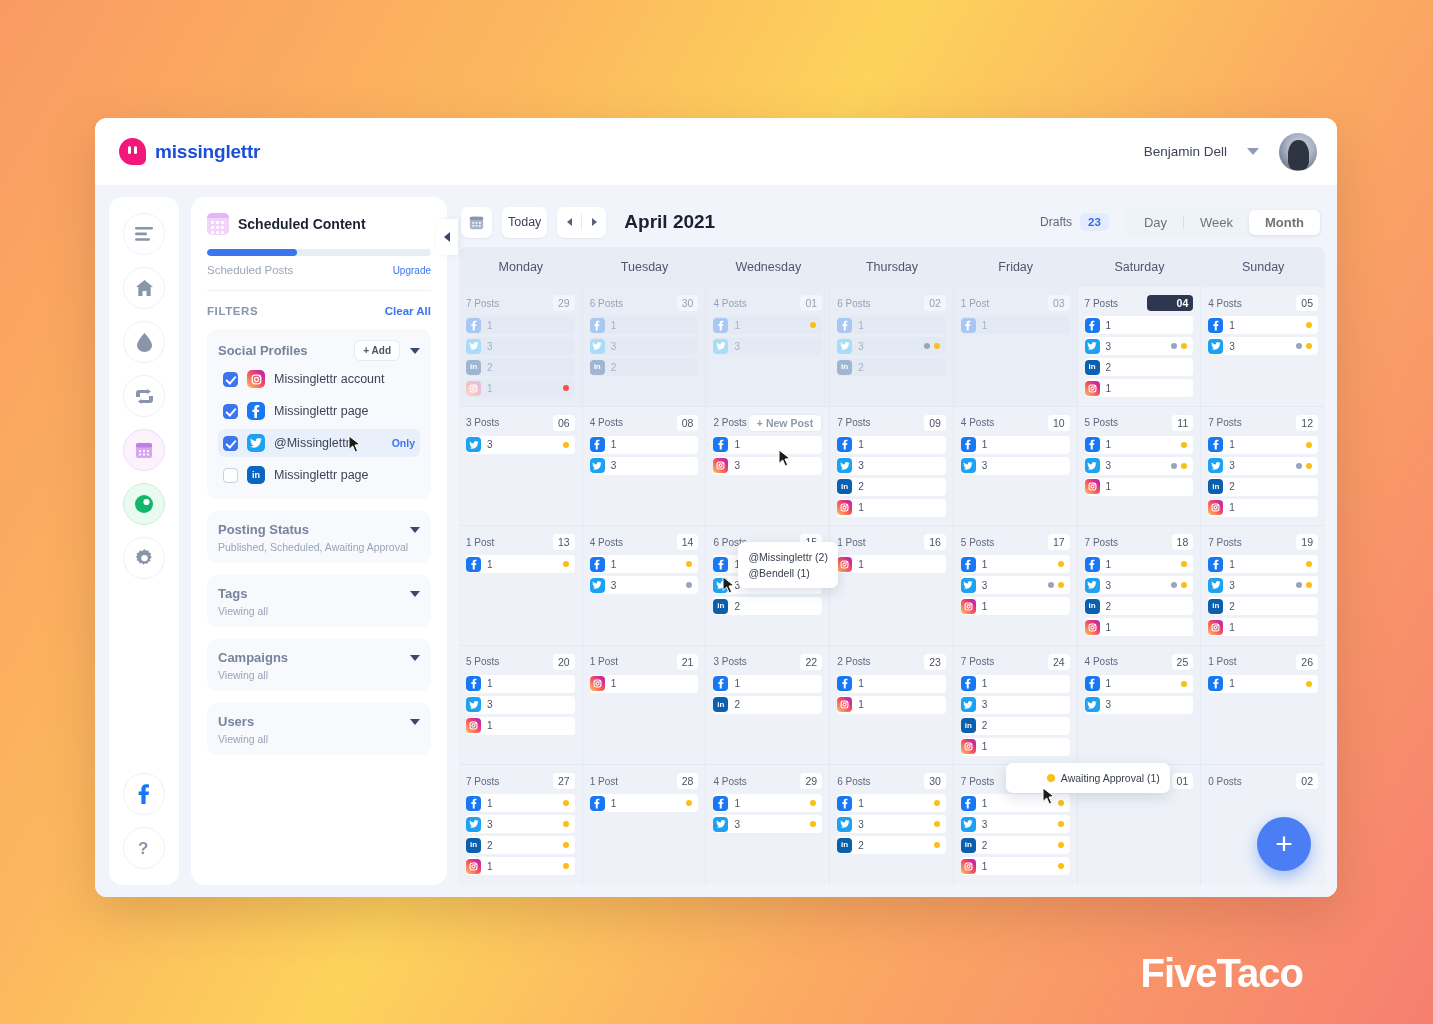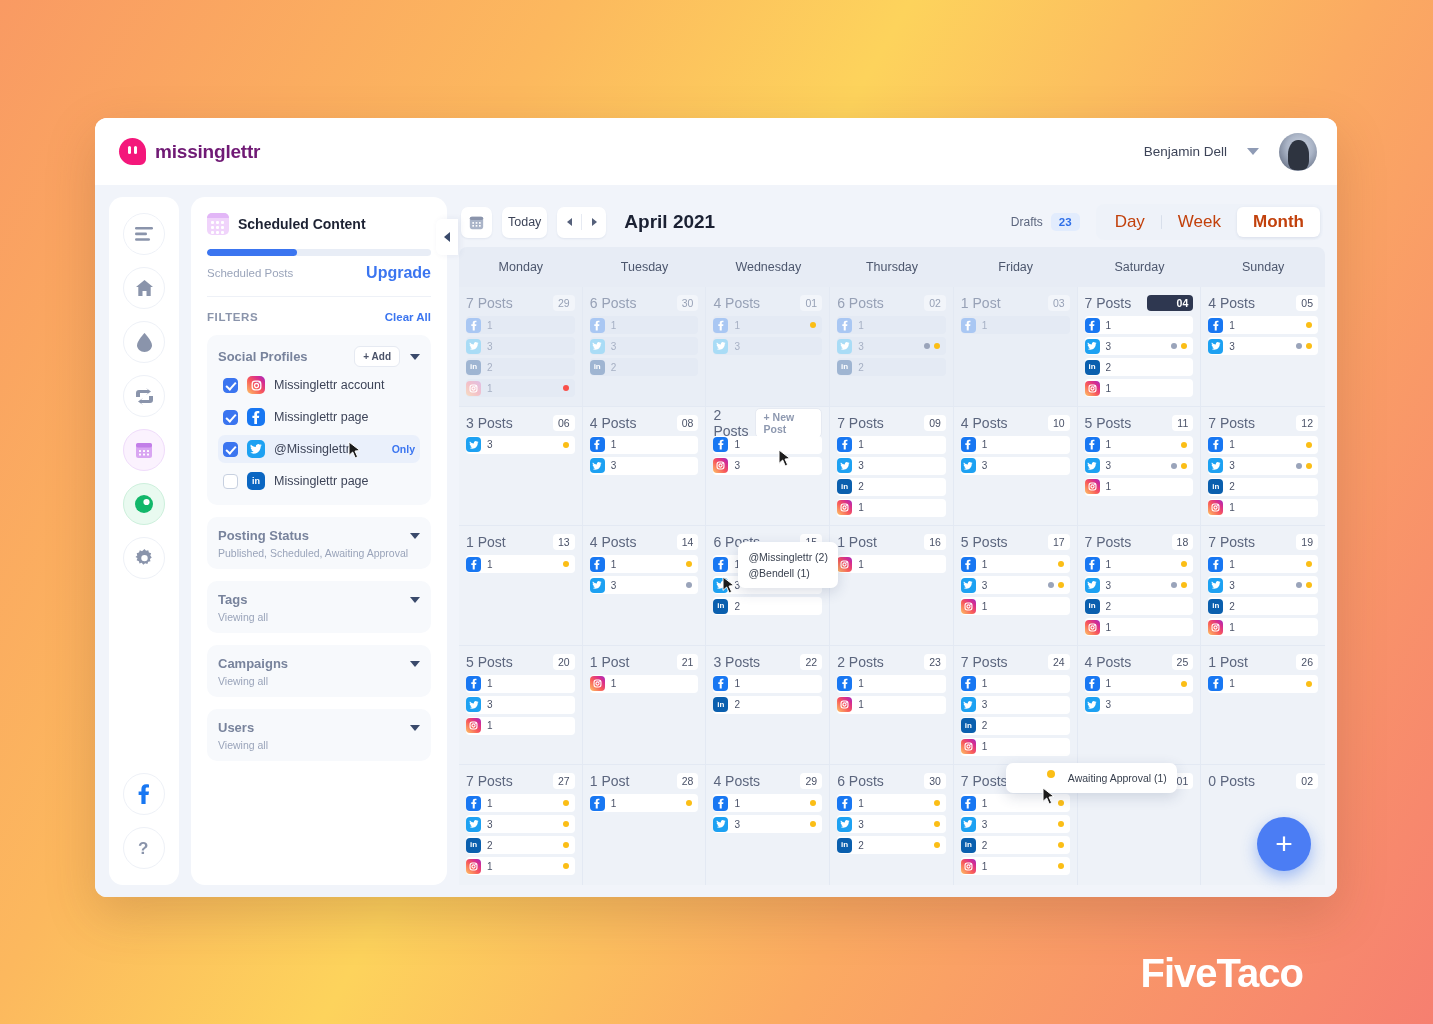--- a/index.html
+++ b/index.html
@@ -22,21 +22,21 @@
 
   
   .topbar { height: 67px; background:#fff; display:flex; align-items:center;
             padding: 0 20px 0 24px; flex:none; }
   .brand { display:flex; align-items:center; gap:9px; }
   .brand-mark { width:27px; height:27px; background:#f4177b; border-radius:50% 50% 6px 50%;
     position:relative; display:flex; align-items:center; justify-content:center; }
   .brand-mark::before, .brand-mark::after{
     content:""; position:absolute; top:8px; width:3px; height:8px; background:#fff; border-radius:2px; }
   .brand-mark::before{ left:9px; } .brand-mark::after{ left:15px; }
-  .brand-name { font-size:19px; font-weight:700; color:#701a75; letter-spacing:-.2px; }
+  .brand-name { font-size:19px; font-weight:700; color:#1d4ed8; letter-spacing:-.2px; }
   .topbar-right { margin-left:auto; display:flex; align-items:center; gap:20px; }
   .user-name { font-size:13.5px; color:#3d4458; font-weight:500; }
   .caret-down { width:0;height:0;border-left:6px solid transparent;border-right:6px solid transparent;
     border-top:7px solid #8f9bb5; }
   .avatar { width:38px;height:38px;border-radius:50%;
     background: radial-gradient(circle at 55% 38%, #cfd6e2 0%, #aab4c6 42%, #7d879b 70%, #3b4252 100%);
     overflow:hidden; position:relative; }
   .avatar::after{ content:""; position:absolute; left:9px; top:7px; width:21px; height:30px;
     border-radius:48% 48% 30% 30%; background:#2e3440; }
 
@@ -59,21 +59,21 @@
   .panel-head { display:flex; align-items:center; gap:9px; }
   .cal-chip { width:22px;height:22px;border-radius:5px;background:#f0d4fb; position:relative;}
   .cal-chip::before{content:"";position:absolute;left:0;right:0;top:0;height:5px;background:#e2b6f7;border-radius:5px 5px 0 0;}
   .cal-chip .dots{position:absolute;left:4px;top:8px;display:grid;grid-template-columns:repeat(3,3px);gap:2px;}
   .cal-chip .dots i{width:3px;height:3px;background:#fff;border-radius:1px;display:block;}
   .panel-title { font-size:14px; font-weight:700; color:#1d2233; }
   .progress { margin-top:14px; height:7px; border-radius:6px; background:#e8edf6; overflow:hidden; }
   .progress > i { display:block; height:100%; background:#3b75f0; border-radius:6px; }
   .prog-row { margin-top:8px; display:flex; align-items:center; }
   .prog-label { font-size:11.5px; color:#9aa4ba; }
-  .upgrade { margin-left:auto; font-size:16px; color:#3b75f0; font-weight:700; }
+  .upgrade { margin-left:auto; font-size:10px; color:#3b75f0; font-weight:400; }
   .hr { height:1px; background:#eef1f7; margin:14px 0 0; }
   .filters-head { margin-top:14px; display:flex; }
   .filters-title { font-size:11.5px; font-weight:700; color:#8a94ab; letter-spacing:.6px; }
   .clear-all { margin-left:auto; font-size:11.5px; color:#3b75f0; font-weight:600; }
 
   .fgroup { margin-top:12px; background:#f7f9fc; border-radius:10px; padding:11px 11px 10px; position:relative;}
   .fgroup-top { display:flex; align-items:center; }
   .fgroup-title { font-size:13px; color:#78839c; font-weight:600; }
   .add-btn { margin-left:auto; font-size:10px; font-weight:700; color:#4a5268; background:#fff;
     border:1px solid #e6eaf2; border-radius:6px; padding:4px 8px; }
@@ -114,37 +114,37 @@
   .navgrp .sep { width:1px; height:16px; background:#e6eaf2; }
   .tri-l { width:0;height:0;border-top:4px solid transparent;border-bottom:4px solid transparent;border-right:5px solid #55607a; }
   .tri-r { width:0;height:0;border-top:4px solid transparent;border-bottom:4px solid transparent;border-left:5px solid #55607a; }
   .month-title { font-size:19px; font-weight:700; color:#1b2133; margin-left:8px; }
   .toolbar-right { margin-left:auto; display:flex; align-items:center; gap:16px; }
   .drafts { display:flex; align-items:center; gap:8px; }
   .drafts-label { font-size:12px; color:#5c667e; }
   .drafts-count { background:#e2ecfd; color:#2f6fe8; font-size:11.5px; font-weight:700;
     border-radius:5px; padding:3px 8px; }
   .viewseg { background:#eef2f9; border-radius:8px; padding:3px; display:flex; align-items:center; }
-  .viewseg > div { font-size:17px; color:#c2410c; padding:5px 16px; border-radius:6px; }
+  .viewseg > div { font-size:13px; color:#737373; padding:5px 16px; border-radius:6px; }
   .viewseg > div.on { background:#fff; font-weight:600; box-shadow:0 1px 3px rgba(40,60,110,.1); }
   .viewseg .vsep { width:1px;height:14px;background:#d8dfeb; padding:0; }
 
   .grid { flex:1; display:flex; flex-direction:column; min-height:0; }
   .dow { display:grid; grid-template-columns:repeat(7,1fr); background:#e7ecf5;
          border-radius:8px 8px 0 0; overflow:hidden; flex:none; }
   .dow > div { text-align:center; font-size:12.5px; color:#4d5codes; padding:13px 0; color:#4d576e; }
   .weeks { flex:1; display:flex; flex-direction:column; }
   .week { flex:1; display:grid; grid-template-columns:repeat(7,1fr); }
   .cell { border-right:1px solid #e3e9f3; border-bottom:1px solid #e3e9f3;
           padding:7px 7px 5px; min-width:0; position:relative; background:#eef2f8; }
   .week:last-child .cell { border-bottom:none; }
   .week .cell:last-child { border-right:none; }
   .cell.dim { background:#e9eef6; }
   .cell-top { display:flex; align-items:center; height:18px; }
-  .posts-label { font-size:14px; color:#5c667e; }
+  .posts-label { font-size:10px; color:#5c667e; }
   .posts-label.dim { color:#97a1b6; }
   .daynum { margin-left:auto; font-size:10.5px; color:#4a5268; background:#fff;
     border-radius:4px; padding:2px 5px; min-width:21px; text-align:center; }
   .daynum.dim { background:#f2f5fa; color:#97a1b6; }
   .daynum.today { background:#2e3750; color:#fff; font-weight:600;padding-left:30px; }
   .newpost { margin-left:auto; font-size:10.5px; color:#8e99b0; background:#fff;
     border:1px solid #e6eaf2; border-radius:5px; padding:2px 8px; font-weight:600; }
 
   .items { margin-top:4px; display:flex; flex-direction:column; gap:3px; }
   .item { height:18px; background:#fff; border-radius:4px; display:flex; align-items:center;
@@ -158,21 +158,21 @@
   .item.dim .iico.li{background:#9fb5d2;} .item.dim .iico.ig{background:linear-gradient(45deg,#f6ddc2,#f3bfc9,#dfc0e6);}
   .icount { font-size:10px; color:#4a5268; }
   .item.dim .icount { color:#a6b0c4; }
   .dots { margin-left:auto; display:flex; align-items:center; gap:4px; }
   .dot { width:6px;height:6px;border-radius:50%; }
   .dot.y{background:#fbbe16;} .dot.g{background:#9aa4ba;} .dot.r{background:#f9504a;}
 
   .tip { position:absolute; background:#fff; border-radius:7px; padding:7px 10px;
     box-shadow:0 4px 14px rgba(35,55,100,.16); z-index:20; white-space:nowrap; }
   .tip div { font-size:10.5px; color:#39414f; line-height:16px; }
-  .tip.approval { display:flex; gap:13px;padding-left:41px; }
+  .tip.approval { display:flex; align-items:center; gap:6px;padding-left:41px; }
 
   .cursor { position:absolute; z-index:40; pointer-events:none; }
 
   .fab { position:absolute; right:26px; bottom:26px; width:54px;height:54px;border-radius:50%;
     background:#4b7df4; box-shadow:0 6px 16px rgba(59,117,240,.45);
     display:flex;align-items:center;justify-content:center; color:#fff; font-size:30px; font-weight:300;
     line-height:1; z-index:25; }
 
   .watermark { position:absolute; right:130px; bottom:28px; font-size:40px; font-weight:700; color:#fff;
     letter-spacing:-1px; }

